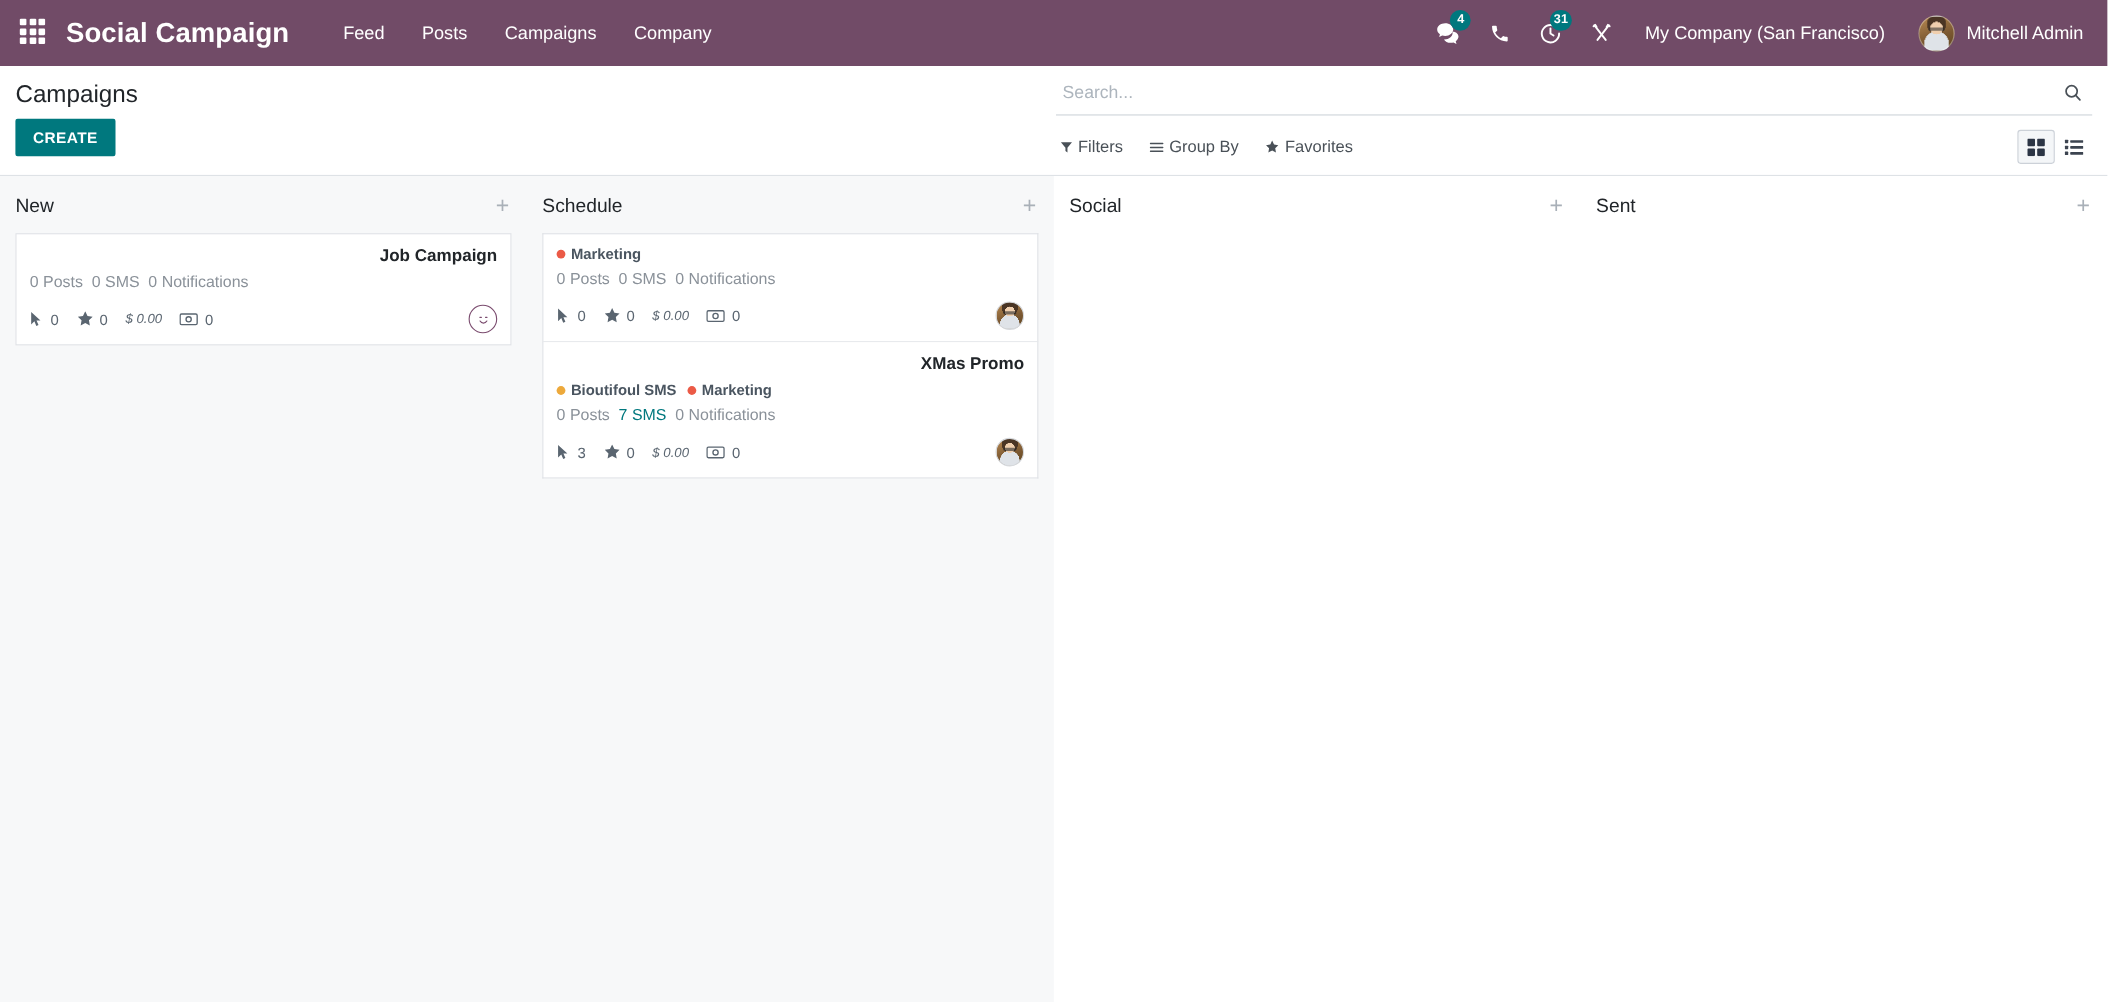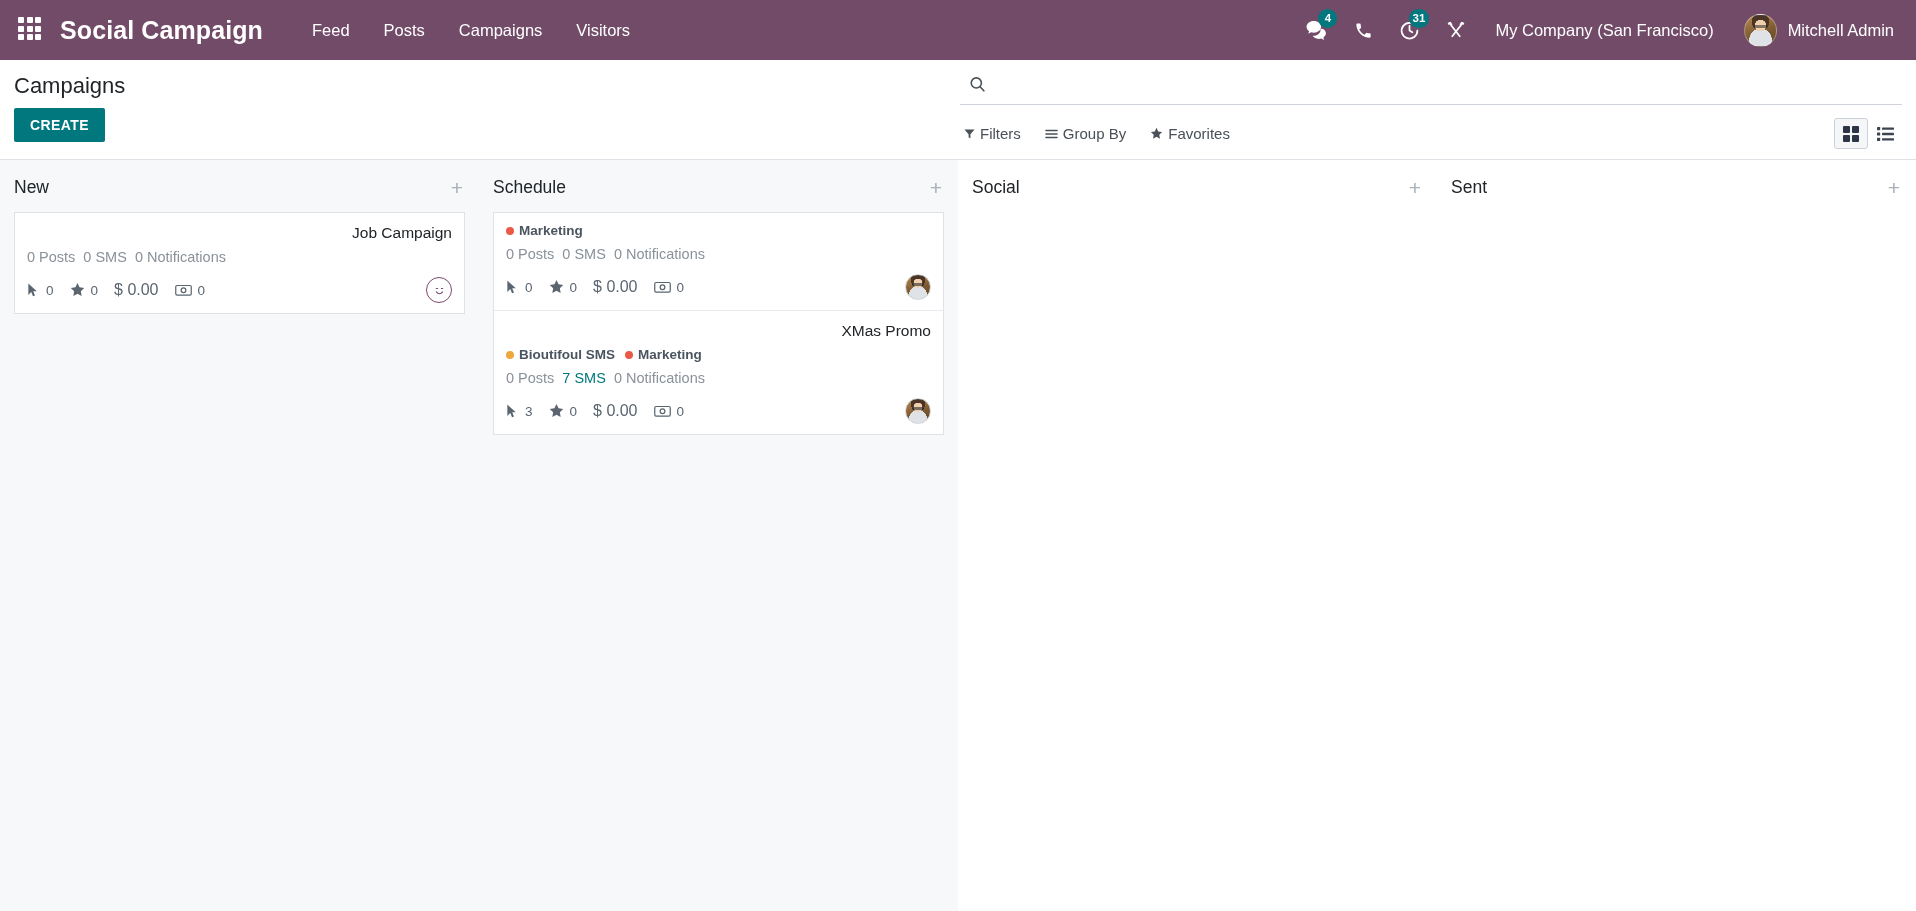--- a/index.html
+++ b/index.html
@@ -271,21 +271,21 @@
     border-bottom: none;
     padding: 10px 12px 10px 12px;
     cursor: pointer;
     position: relative;
   }
   .card:last-child { border-bottom: 1px solid #dfe2e6; }
   .card + .card { border-top: 1px solid #e8eaed; }
 
   .card-title {
     font-size: 15.5px;
-    font-weight: 400;
+    font-weight: 700;
     color: #212529;
     line-height: 20px;
     margin-bottom: 6px;
   }
   .tag-row { display: flex; align-items: center; gap: 10px; margin-bottom: 8px; flex-wrap: wrap; }
   .tag {
     display: inline-flex;
     align-items: center;
     gap: 5px;
     font-size: 13.5px;
@@ -312,21 +312,21 @@
   }
   .stat {
     display: inline-flex;
     align-items: center;
     gap: 6px;
     font-size: 13.5px;
     color: #5a6570;
     white-space: nowrap;
   }
   .stat svg { display: block; flex: none; }
-  .stat-money { font-size: 16px; color: #5a6570; white-space: nowrap; }
+  .stat-money { font-size: 12px; color: #5a6570; white-space: nowrap; font-style: italic; }
 
   .card-avatar {
     margin-left: auto;
     width: 26px; height: 26px; border-radius: 50%; flex: none;
   }
   .avatar-smiley {
     border: 1.5px solid #7a4b6e;
     display: flex; align-items: center; justify-content: center;
     background: #ffffff;
   }
@@ -361,21 +361,21 @@
       <i></i>
       <i></i>
       <i></i>
   </div>
   <div class="brand">Social Campaign</div>
 
   <div class="nav-links">
     <div class="nav-link">Feed</div>
     <div class="nav-link">Posts</div>
     <div class="nav-link">Campaigns</div>
-    <div class="nav-link">Visitors</div>
+    <div class="nav-link">Company</div>
   </div>
 
   <div class="nav-right">
 
     <div class="nav-ico">
       <svg width="23" height="23" viewBox="0 0 24 24" fill="#ffffff">
         <path d="M9.2 2.2C5 2.2 1.6 4.9 1.6 8.2c0 1.8 1 3.4 2.6 4.5l-.7 2.6 2.9-1.4c.9.3 1.9.4 2.8.4 4.2 0 7.6-2.7 7.6-6.1S13.4 2.2 9.2 2.2z"></path>
         <path d="M16.6 10.2c-.2 0-.4 0-.6 0 .1.4.2.9.2 1.3 0 3.4-3.4 6.1-7.6 6.1-.2 0-.4 0-.6 0 1 1.9 3.5 3.2 6.4 3.2.9 0 1.8-.1 2.6-.4l2.9 1.4-.7-2.5c1.6-1.1 2.6-2.7 2.6-4.4 0-2.6-2.4-4.7-5.2-4.7z"></path>
       </svg>
       <span class="badge">4</span>
@@ -414,20 +414,21 @@
 </div>
 
 <div class="control-panel">
   <div class="cp-left">
     <div class="page-title">Campaigns</div>
     <button class="btn-create">CREATE</button>
   </div>
 
   <div class="cp-right">
     <div class="search-row">
+      <input class="search-input" type="text" placeholder="Search..." style="">
       <button class="search-btn">
         <svg width="19" height="19" viewBox="0 0 24 24" fill="none" stroke="#495057" stroke-width="2" stroke-linecap="round">
           <circle cx="10.5" cy="10" r="6.4"></circle>
           <path d="M15.2 14.8L20 20"></path>
         </svg>
       </button>
     </div>
 
     <div class="filter-row">
       <div class="filter-item">

